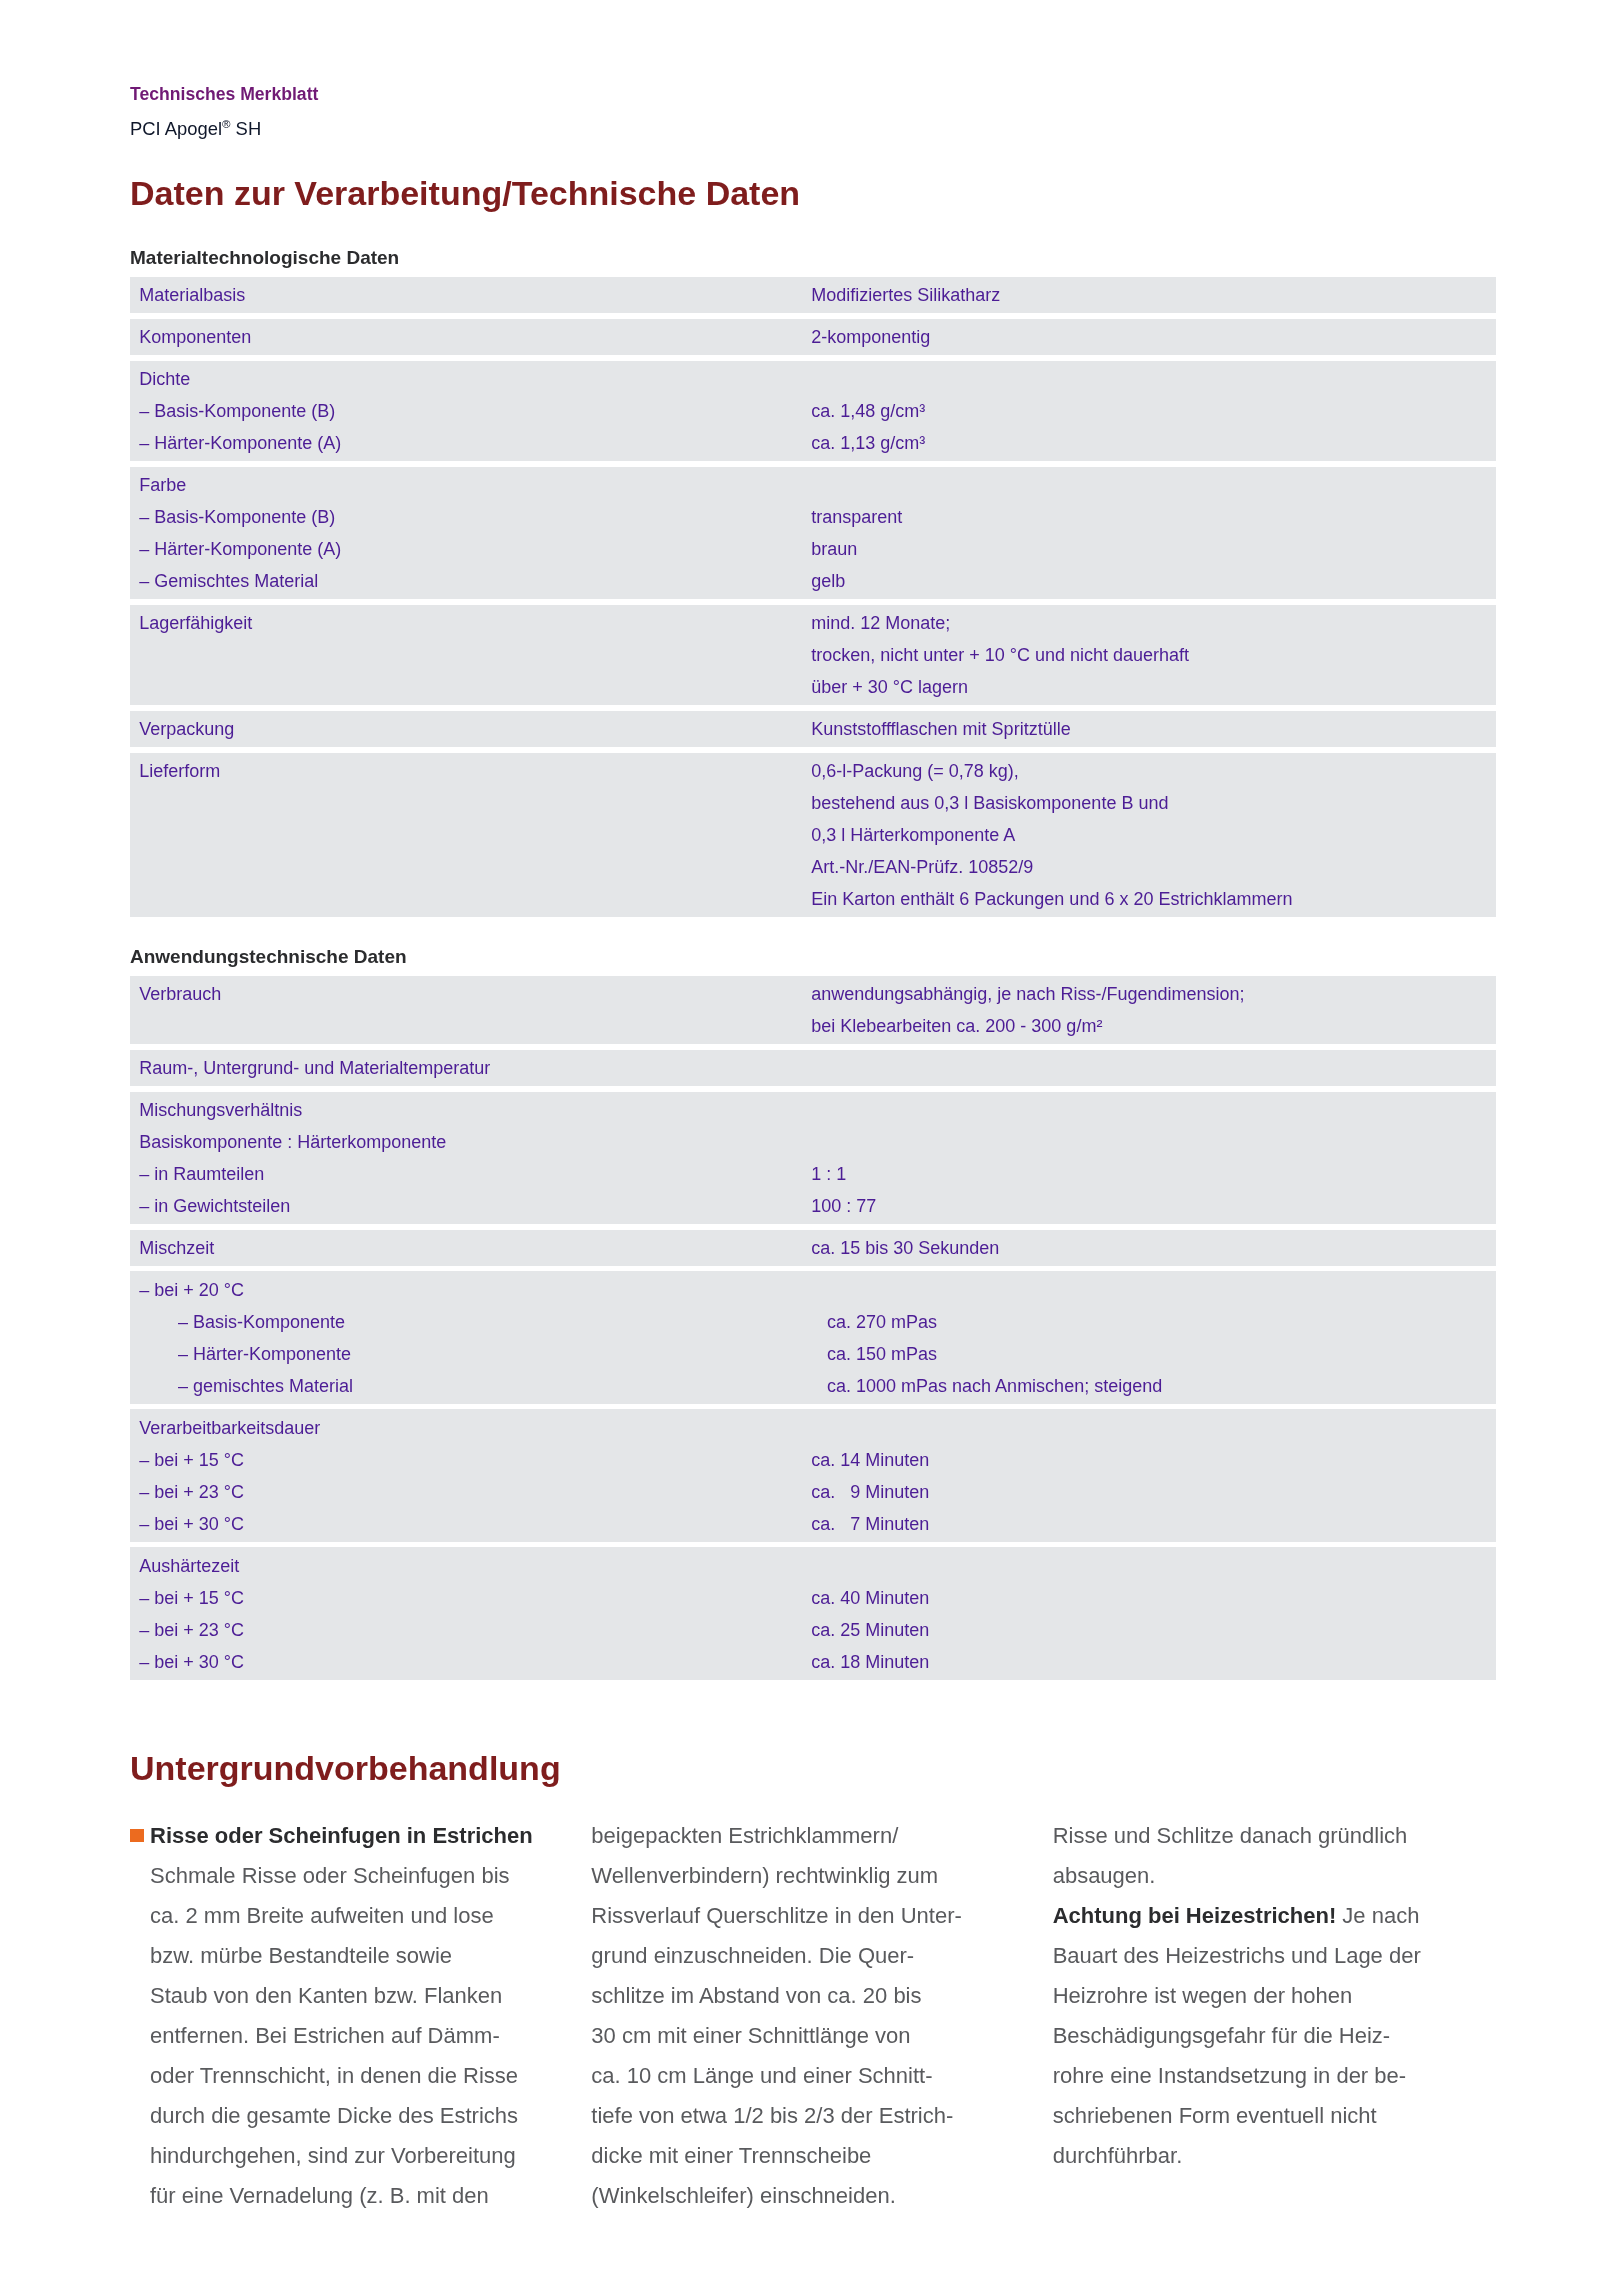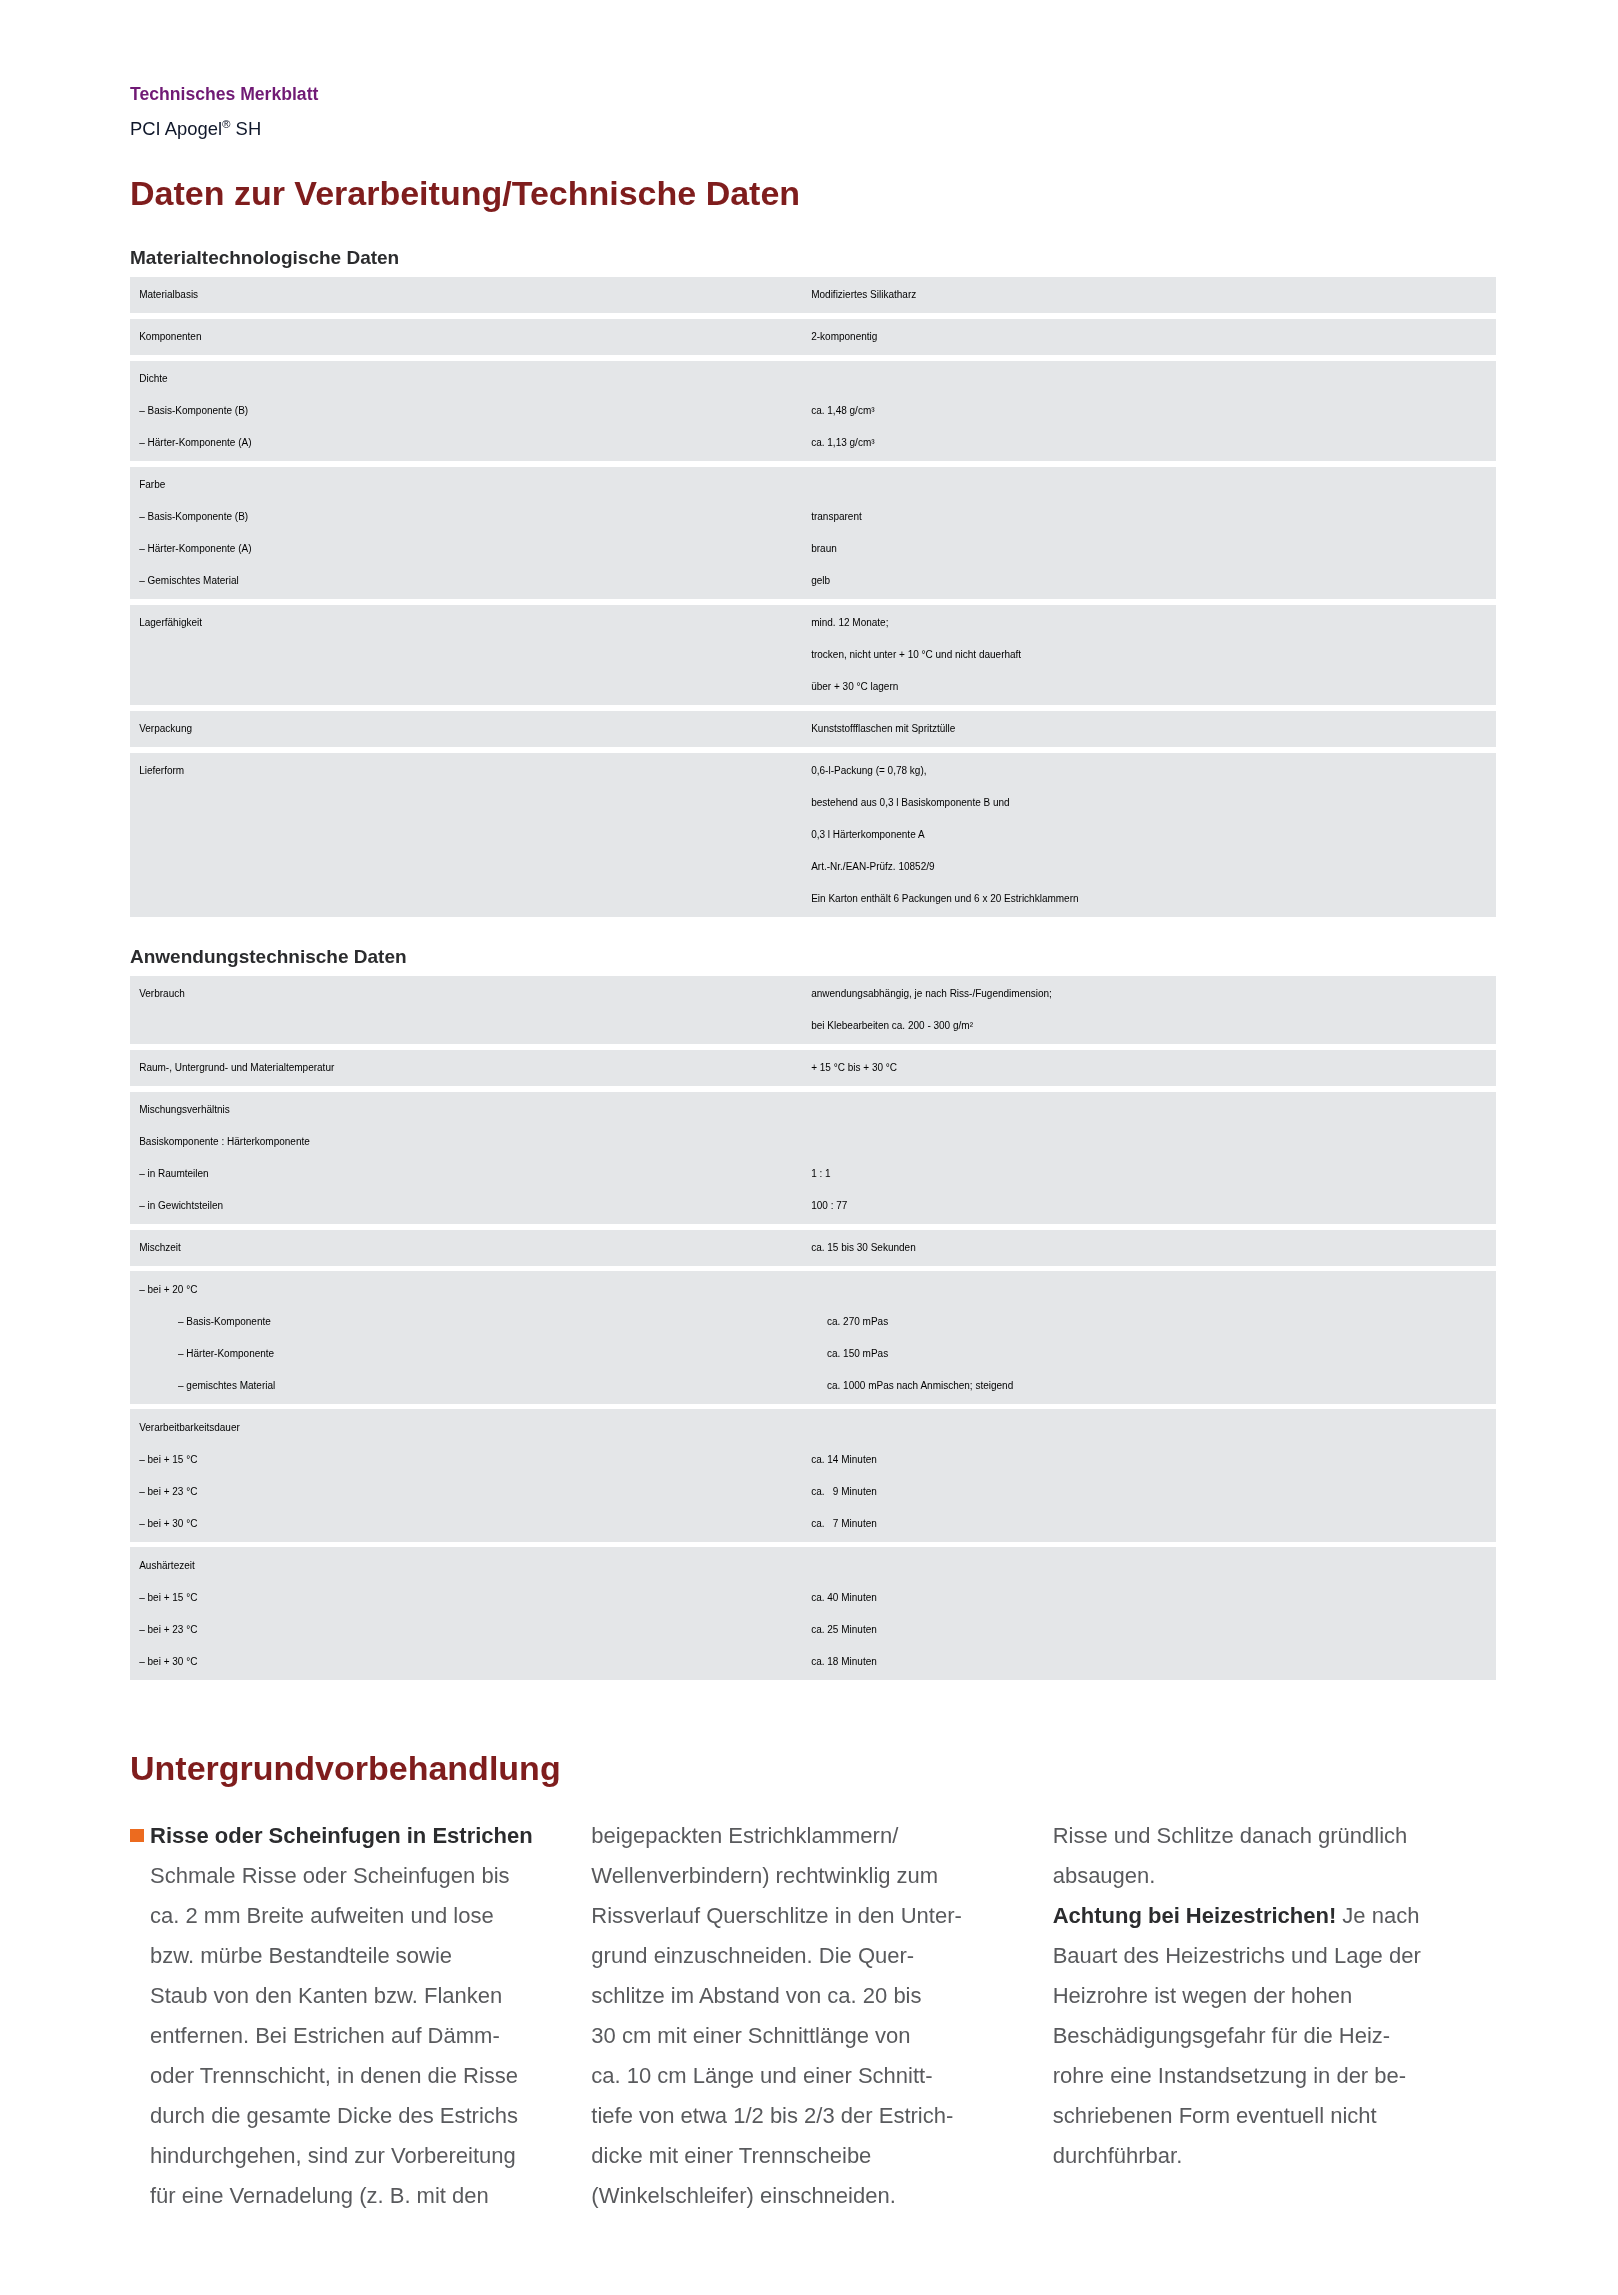--- a/index.html
+++ b/index.html
@@ -18,21 +18,21 @@
   .product .reg{font-size:11.5px;vertical-align:super;}
   h1.orange{
     color:#7f1d1d;font-size:34px;font-weight:bold;
     line-height:1.1;margin:34px 0 0 0;letter-spacing:0;
   }
   h1.orange.second{margin-top:70px;}
   h2.sub{font-size:19px;font-weight:bold;color:#2b2c2e;line-height:1.3;margin:27.5px 0 6.1px 0;}
   h2.sub.first{margin-top:34px;}
   .dtable{width:1366px;}
   .row{background:#E4E6E8;padding:2.3px 0;margin-bottom:5.4px;}
-  .line{display:flex;font-size:10px;line-height:32px;color:#000000;}
+  .line{display:flex;font-size:18px;line-height:32px;color:#4c1d95;}
   .lab{flex:0 0 672px;padding-left:9.2px;white-space:pre-wrap;box-sizing:content-box;}
   .lab.ind{flex-basis:649px;padding-left:48px;}
   .val{flex:1 1 auto;white-space:pre-wrap;padding-right:21px;}
   .cols{
     display:grid;grid-template-columns:1fr 1fr 1fr;column-gap:51px;
     margin-top:29px;width:1366px;
     font-size:22px;line-height:40px;color:#595a5d;gap:18px;
   }
   .tcol{position:relative;}
   .tcol.bulleted{padding-left:20px;}
@@ -152,21 +152,20 @@
           <div class="val">anwendungsabhängig, je nach Riss-/Fugendimension;</div>
         </div>
         <div class="line">
           <div class="lab"></div>
           <div class="val">bei Klebearbeiten ca. 200 - 300 g/m²</div>
         </div>
       </div>
       <div class="row">
         <div class="line">
           <div class="lab">Raum-, Untergrund- und Materialtemperatur</div>
-          <div class="val">+ 15 °C bis + 30 °C</div>
         </div>
       </div>
       <div class="row">
         <div class="line">
           <div class="lab">Mischungsverhältnis</div>
           <div class="val"></div>
         </div>
         <div class="line">
           <div class="lab">Basiskomponente : Härterkomponente</div>
           <div class="val"></div>

